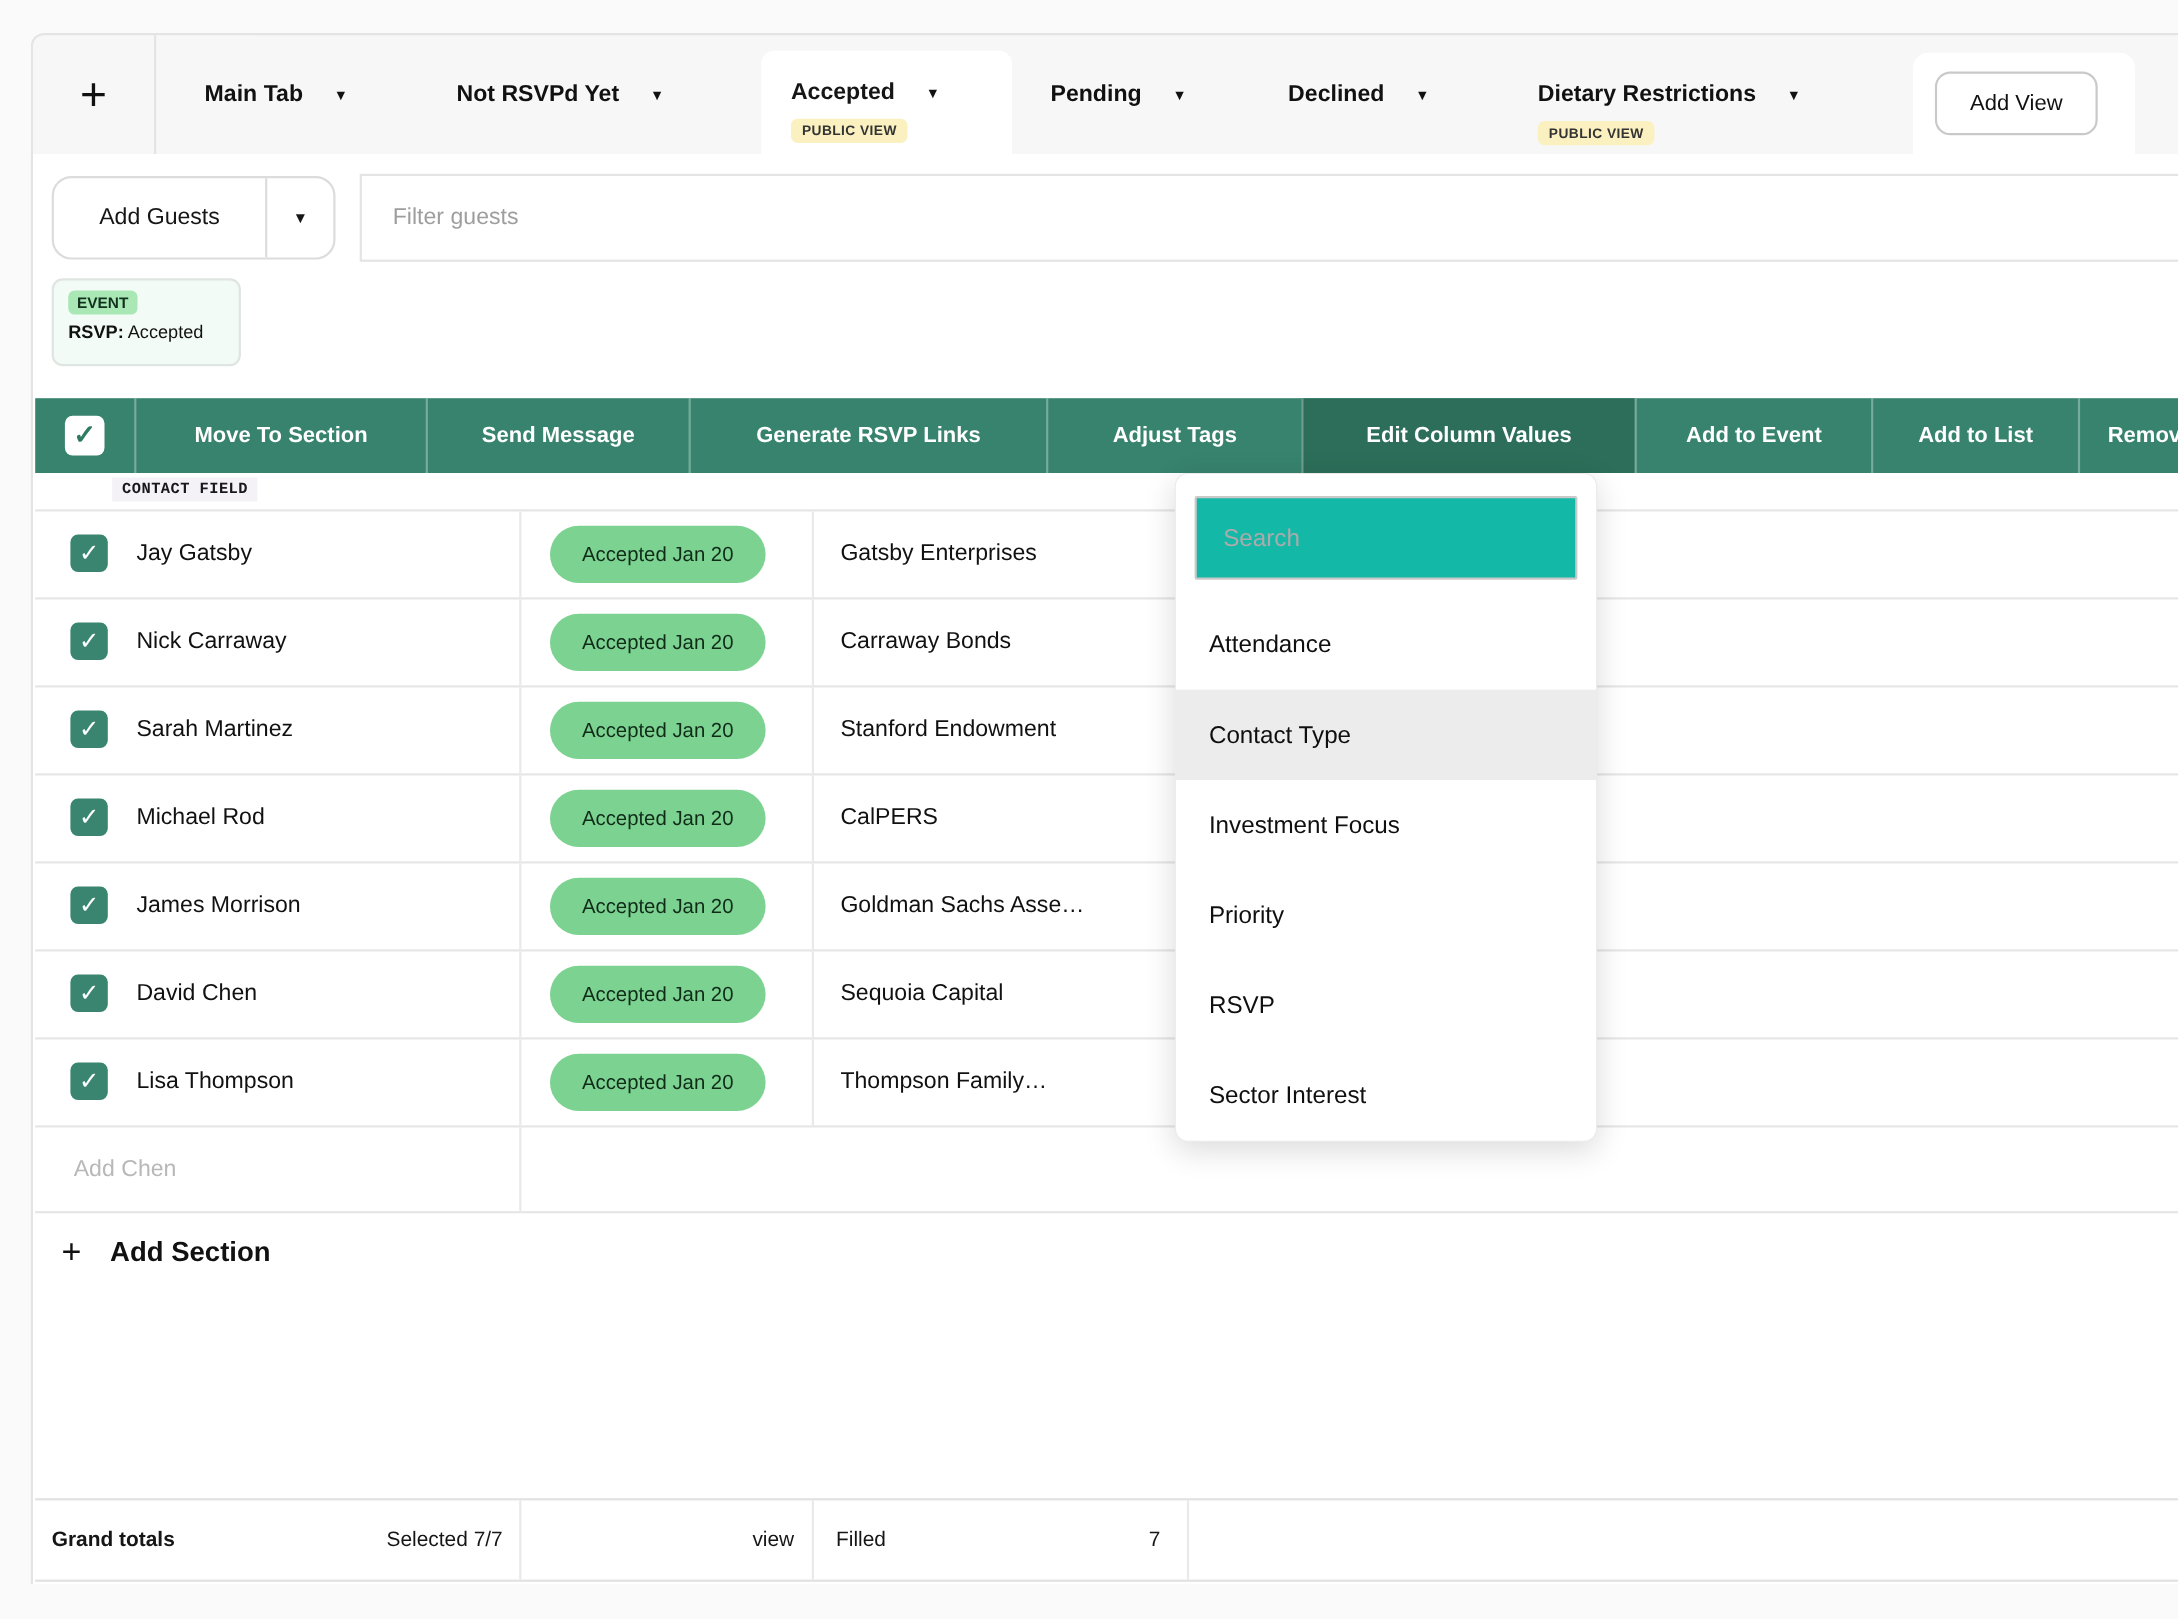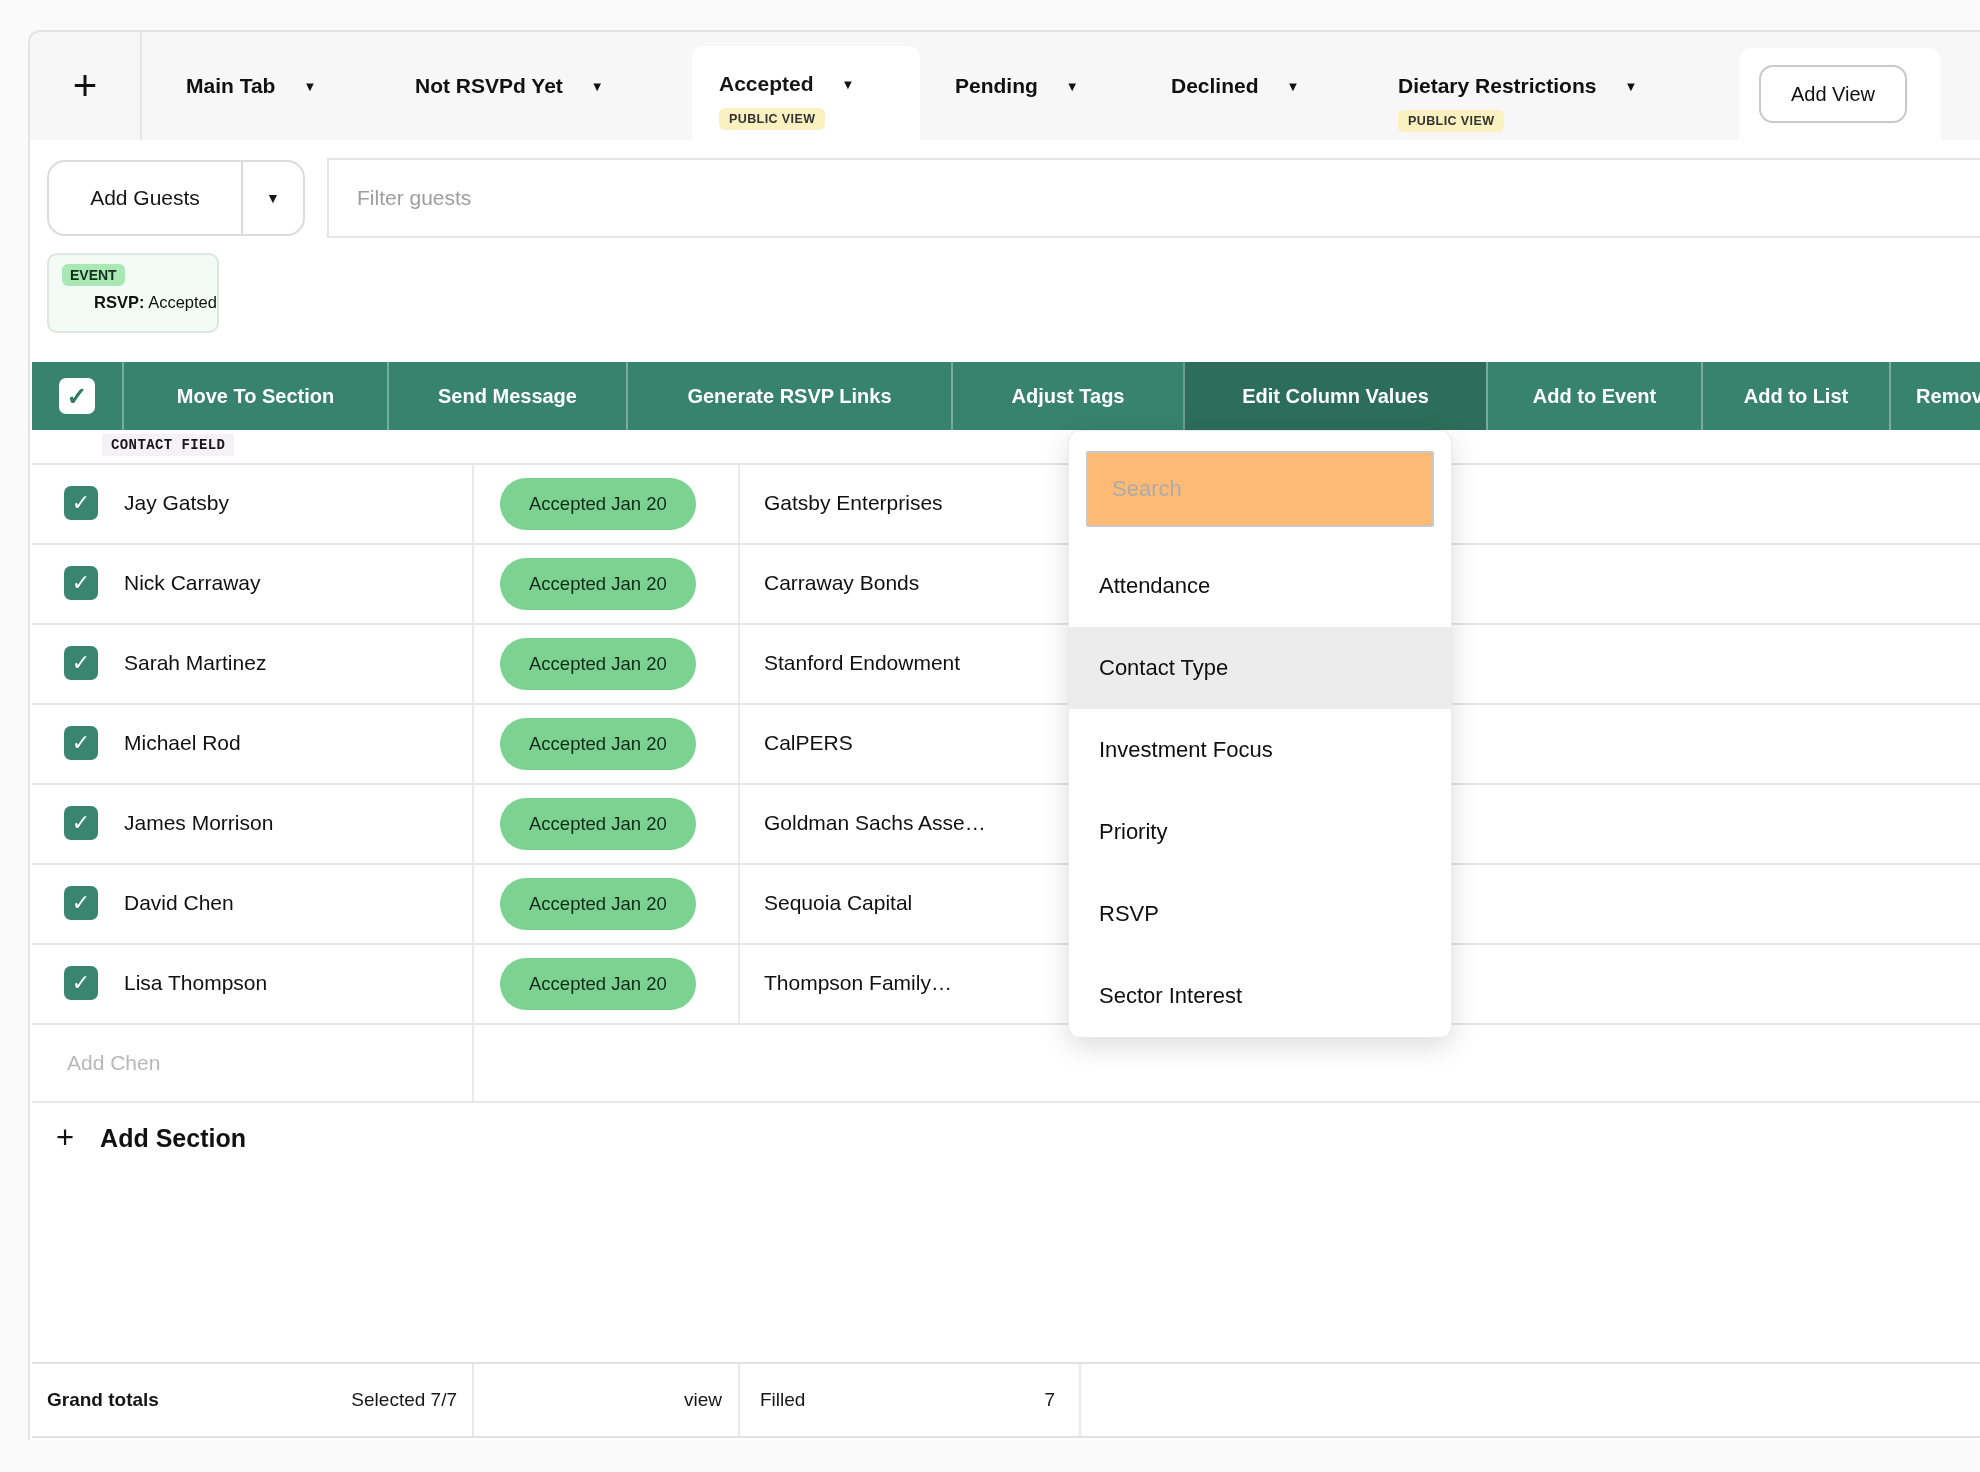--- a/index.html
+++ b/index.html
@@ -38,21 +38,21 @@
       border-right:2px solid #dcdcdc;}
   .ag-caret{width:60px;display:flex;align-items:center;justify-content:center;font-size:14px;}
   .filter-input{position:absolute;left:297px;top:18px;width:1655px;height:80px;border:2px solid #e4e4e4;
       font-size:21px;padding:0 28px;color:#444;background:#fff;box-sizing:border-box;outline:none;}
   .filter-input::placeholder{color:#9e9e9e;}
 
   .event-chip{position:absolute;left:17px;top:113px;width:172px;height:80px;background:#f3fbf7;
       border:2px solid #dfe5e1;border-radius:10px;box-sizing:border-box;padding:9px 13px;}
   .event-tag{display:inline-block;background:#a9e8b4;font-weight:bold;font-size:14px;padding:3px 8px;
       border-radius:6px;color:#11301d;}
-  .chip-line{margin-top:7px;font-size:16.5px;color:#111;white-space:nowrap;margin-left:32px;}
+  .chip-line{margin-top:7px;font-size:16.5px;color:#111;white-space:nowrap;}
 
   
   .toolbar{position:absolute;left:2px;top:222px;width:1950px;height:68px;background:#37836d;
       display:flex;overflow:hidden;}
   .tcell{display:flex;align-items:center;justify-content:center;color:#fff;font-weight:bold;font-size:20px;
       border-left:2px solid rgba(255,255,255,.32);flex:none;white-space:nowrap;cursor:pointer;box-sizing:border-box;}
   .tcell:first-child{border-left:none;}
   .tcell.active{background:#2c6e59;}
   .tb-check{width:36px;height:36px;background:#fff;border-radius:7px;display:flex;align-items:center;
       justify-content:center;color:#2f7a63;font-size:25px;font-weight:bold;cursor:pointer;}
@@ -86,21 +86,21 @@
   .t-selected{left:0;width:425px;text-align:right;}
   .t-view{left:450px;width:240px;text-align:right;}
   .t-filled{left:728px;color:#b4b4b4;}
   .t-7{left:728px;width:295px;text-align:right;font-size:20px;}
 
   
   .dropdown{position:absolute;left:1068px;top:430px;width:384px;background:#fff;border:1px solid #ebebeb;
       border-radius:12px;box-shadow:0 8px 28px rgba(0,0,0,.14);z-index:20;box-sizing:border-box;
       padding:20px 0 0 0;overflow:hidden;}
   .dd-search{display:block;margin:0 auto;width:348px;height:76px;border:2px solid #c9c9c9;font-size:22px;
-      padding:0 24px;box-sizing:border-box;color:#444;border-radius:2px;outline:none;background:#fdba74;}
+      padding:0 24px;box-sizing:border-box;color:#444;border-radius:2px;outline:none;background:#14b8a6;}
   .dd-search::placeholder{color:#ababab;}
   .dd-list{margin-top:18px;}
   .dd-item{height:82px;line-height:82px;padding-left:30px;font-size:22px;font-weight:normal;color:#0f0f0f;
       cursor:pointer;white-space:nowrap;}
   .dd-item.hl{background:#ececec;}
 </style>
 </head>
 <body>
 
 <div id="app">

